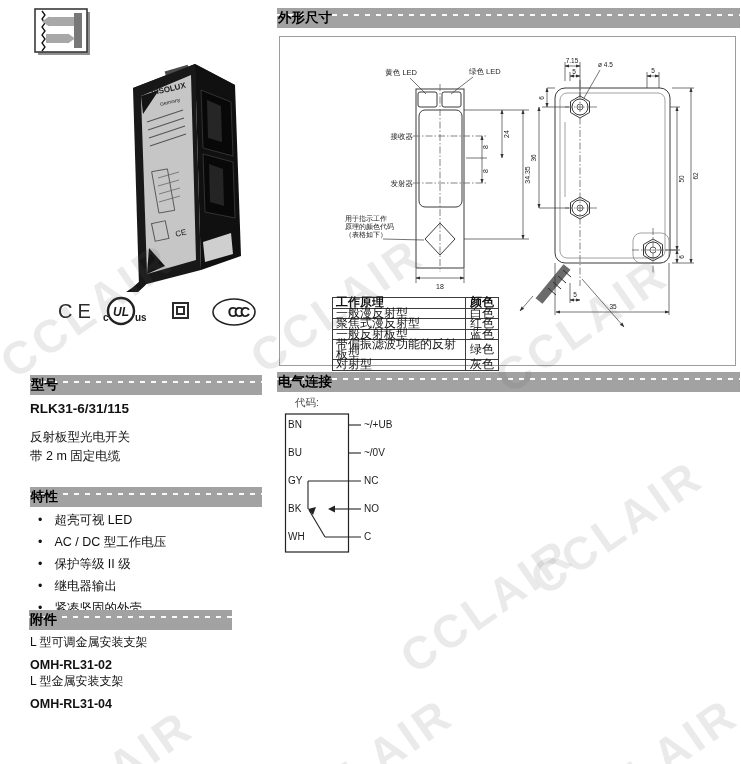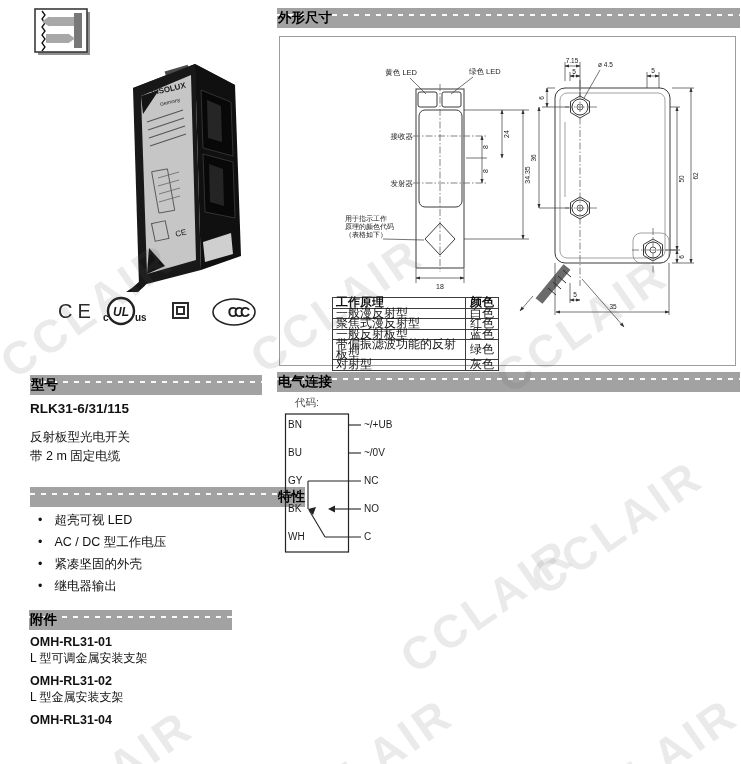--- a/index.html
+++ b/index.html
@@ -131,36 +131,36 @@
 
 <div class="secbar" style="left:30px;top:375px;width:232px;">
   <span>型号</span>
 </div>
 <div class="abs model-name" style="left:30px;top:401px;">RLK31-6/31/115</div>
 <div class="abs desc" style="left:30px;top:428px;">
   <div>反射板型光电开关</div>
   <div>带 2 m 固定电缆</div>
 </div>
 
-<div class="secbar" style="left:30px;top:487px;width:275px;text-align:right;">
+<div class="secbar" style="left:30px;top:487px;width:232px;">
   <span>特性</span>
 </div>
 <ul class="features abs" style="left:30px;top:514px;width:230px;">
   <li>超亮可视 LED</li>
   <li>AC / DC 型工作电压</li>
+  <li>保护等级 II 级</li>
+  <li>继电器输出</li>
   <li>紧凑坚固的外壳</li>
-  <li>继电器输出</li>
 </ul>
 
 <div class="secbar" style="left:29px;top:610px;width:203px;">
   <span>附件</span>
 </div>
 <div class="abs" style="left:30px;top:634px;width:232px;">
   <div class="acc-item">
-    <div class="acc-model">OMH-RL31-01</div>
     <div class="acc-desc">L 型可调金属安装支架</div>
   </div>
   <div class="acc-item">
     <div class="acc-model">OMH-RL31-02</div>
     <div class="acc-desc">L 型金属安装支架</div>
   </div>
   <div class="acc-item">
     <div class="acc-model">OMH-RL31-04</div>
 
   </div>

